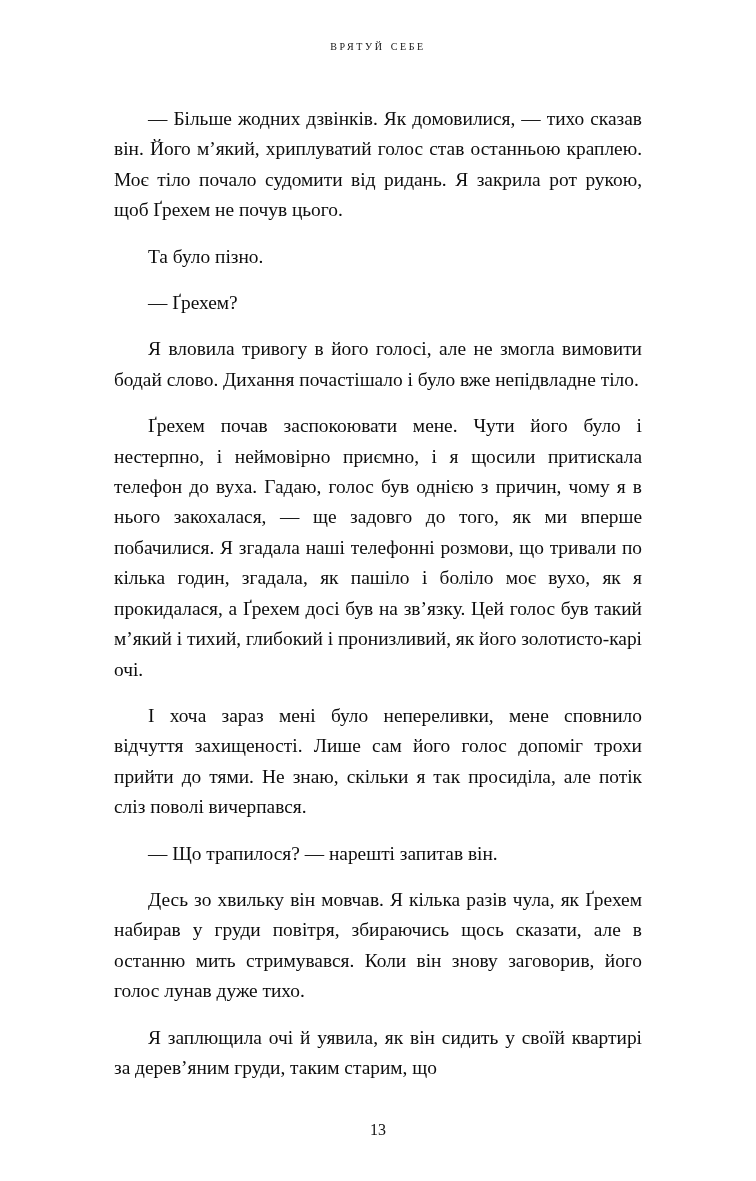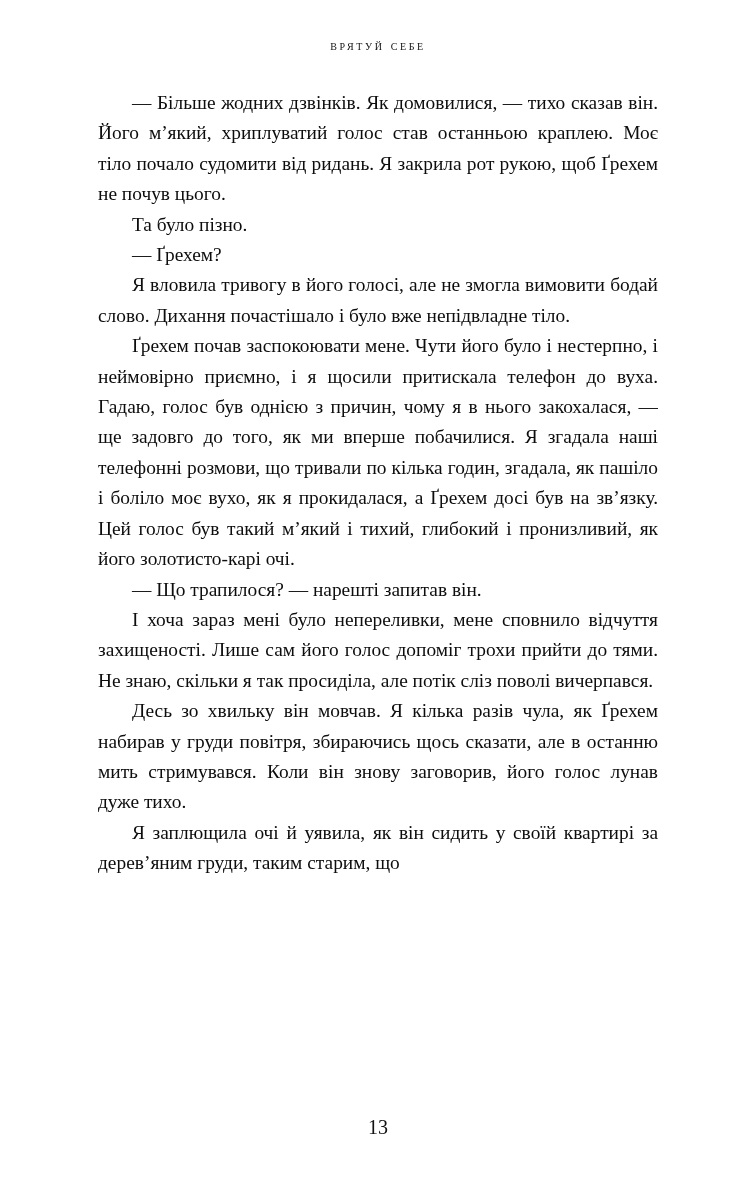--- a/index.html
+++ b/index.html
@@ -39,51 +39,51 @@
     top: 88px;
     left: 98px;
     width: 560px;
     font-size: 19.4px;
     line-height: 30.4px;
     text-align: justify;
     text-justify: inter-word;
     color: #0d0d0d;
   }
   .body-text p {
-    margin: 0;
+    margin: 16px;
     text-indent: 34px;
     hyphens: manual;
   }
   .folio {
     position: absolute;
     bottom: 42px;
     left: 0;
     width: 756px;
     text-align: center;
-    font-size: 20px;
+    font-size: 16px;
     color: #111111;
   }
 </style>
 </head>
 <body>
 
 <div class="page">
 
   <div class="running-head">
     <span>Врятуй себе</span>
   </div>
 
   <div class="body-text">
     <p>— Більше жодних дзвінків. Як домовилися, — тихо сказав він. Його м’який, хриплуватий голос став останньою краплею. Моє тіло почало судомити від ридань. Я закрила рот рукою, щоб Ґрехем не почув цього.</p>
     <p>Та було пізно.</p>
     <p>— Ґрехем?</p>
     <p>Я вловила тривогу в його голосі, але не змогла вимовити бодай слово. Дихання почастішало і було вже непідвладне тіло.</p>
     <p>Ґрехем почав заспокоювати мене. Чути його було і нестерпно, і неймовірно приємно, і я щосили притискала телефон до вуха. Гадаю, голос був однією з причин, чому я в нього закохалася, — ще задовго до того, як ми вперше побачилися. Я згадала наші телефонні розмови, що тривали по кілька годин, згадала, як пашіло і боліло моє вухо, як я прокидалася, а Ґрехем досі був на зв’язку. Цей голос був такий м’який і тихий, глибокий і пронизливий, як його золотисто-карі очі.</p>
+    <p>І хоча зараз мені було неперeливки, мене сповнило відчуття захищеності. Лише сам його голос допоміг трохи прийти до тями. Не знаю, скільки я так просиділа, але потік сліз поволі вичерпався.</p>
     <p>— Що трапилося? — нарешті запитав він.</p>
-    <p>І хоча зараз мені було неперeливки, мене сповнило відчуття захищеності. Лише сам його голос допоміг трохи прийти до тями. Не знаю, скільки я так просиділа, але потік сліз поволі вичерпався.</p>
     <p>Десь зо хвильку він мовчав. Я кілька разів чула, як Ґрехем набирав у груди повітря, збираючись щось сказати, але в останню мить стримувався. Коли він знову заговорив, його голос лунав дуже тихо.</p>
     <p>Я заплющила очі й уявила, як він сидить у своїй квартирі за дерев’яним груди, таким старим, що</p>
   </div>
 
   <div class="folio">
     <span>13</span>
   </div>
 
 </div>
 

